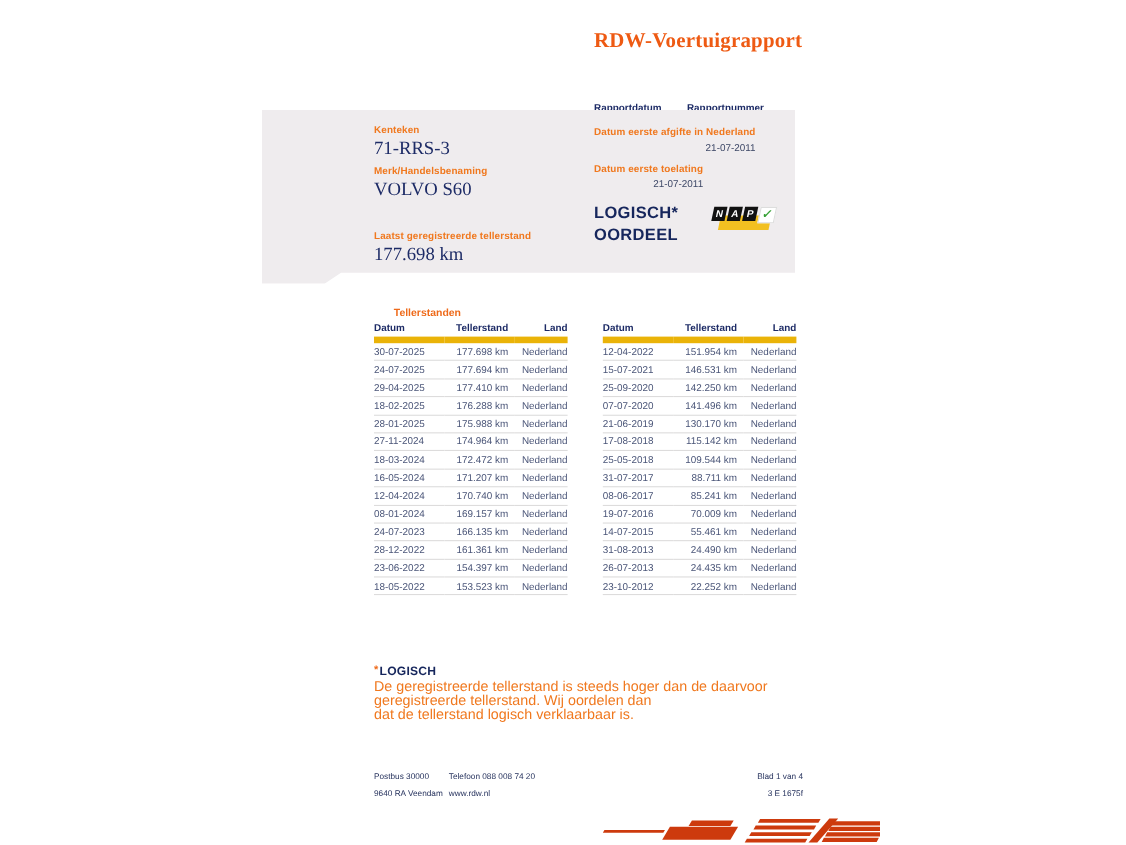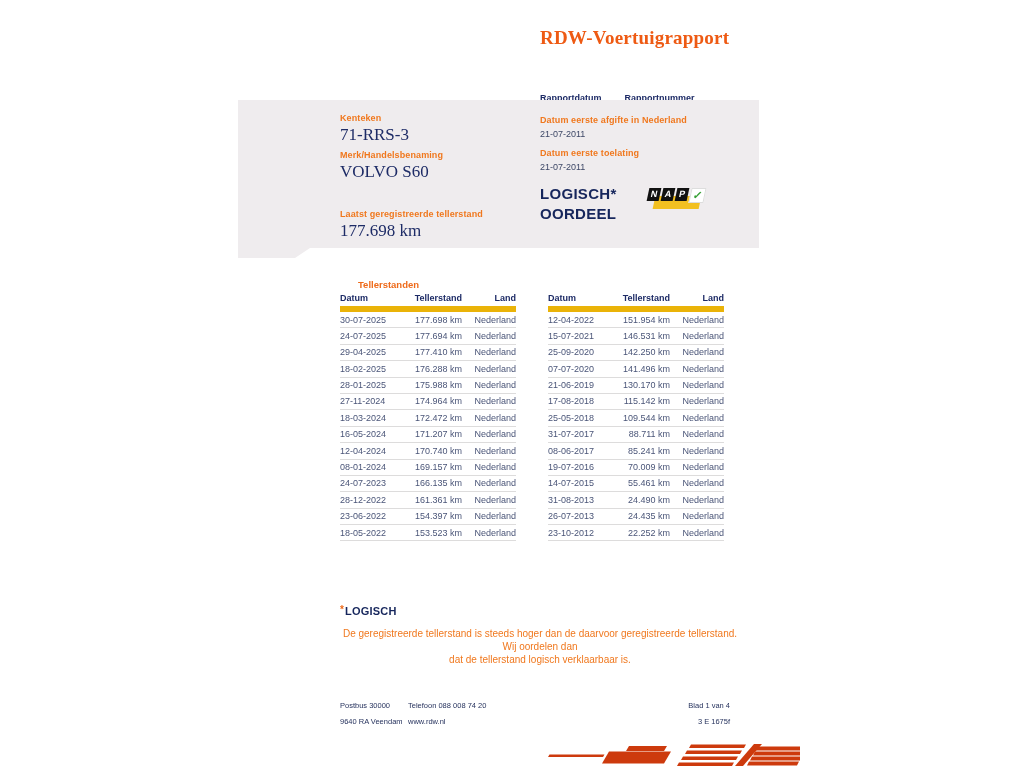--- a/index.html
+++ b/index.html
@@ -13,25 +13,25 @@
              letter-spacing:2px;margin-left:10px;line-height:1;}
   .doc-title{position:absolute;left:540px;top:27px;margin:0;
              font-family:"Liberation Serif",serif;font-weight:bold;font-size:19px;
              color:#ee5a13;letter-spacing:.2px;}
   .meta{position:absolute;left:540px;top:57px;display:flex;gap:23px;margin-top:36px;}
   .meta .lbl{display:block;font-size:9px;font-weight:bold;color:#1d2b66;}
   .meta .val{display:block;font-size:9px;color:#3d4766;margin-top:3px;}
 
   
   .panel{position:absolute;left:238px;top:100px;width:485px;height:158px;background:#efecee;
-         clip-path:polygon(0 0,100% 0,100% 148px,72px 148px,57px 158px,0 158px);padding-left:36px;}
+         clip-path:polygon(0 0,100% 0,100% 148px,72px 148px,57px 158px,0 158px);}
   .fld{position:absolute;}
   .fld .flbl{font-size:9px;font-weight:bold;color:#f0781e;letter-spacing:.1px;}
   .fld .fval{font-family:"Liberation Serif",serif;font-size:17px;color:#1d2b66;margin-top:2px;}
-  .fld .fval-sm{font-size:9px;color:#3d4766;margin-top:4px;}
+  .fld .fval-sm{font-size:9px;color:#3d4766;margin-top:4px;text-align:right;}
   .oordeel{position:absolute;left:302px;top:84px;font-size:15px;font-weight:bold;
            color:#16265c;line-height:20px;letter-spacing:.3px;}
 
   
   .nap{position:absolute;left:408px;top:86px;width:56px;height:26px;}
   .nap-yellow{position:absolute;left:8px;top:10px;width:46px;height:13px;background:#f2c021;
               transform:skewX(-12deg);}
   .nap-letter{position:absolute;top:2px;width:12px;height:13px;background:#111111;color:#ffffff;
               font-size:9px;font-weight:bold;text-align:center;line-height:13px;
               transform:skewX(-12deg);}
@@ -49,21 +49,21 @@
           border-bottom:6px solid #eab308;}
   .tbl td{color:#4a5578;padding:2.5px 0 2.9px;border-bottom:1px solid #dddcdc;}
   .tbl th.c-tel,.tbl td.c-tel{text-align:right;padding-right:6px;}
   .tbl th.c-land,.tbl td.c-land{text-align:right;}
   .tbl .c-datum{width:64px;} .tbl .c-tel{width:58px;} .tbl .c-land{width:48px;}
 
   
   .footnote{position:absolute;left:340px;top:604px;width:400px;}
   .fn-title{font-size:11px;font-weight:bold;color:#16265c;letter-spacing:.2px;}
   .fn-title .ast{color:#ee6a1a;margin-right:1px;font-size:10px;vertical-align:2px;}
-  .fn-text{margin-top:10px;font-size:10px;line-height:13px;color:#f0781e;text-align:center;}
+  .fn-text{margin-top:0;font-size:13px;line-height:13px;color:#f0781e;}
 
   
   .pfooter{position:absolute;left:340px;top:701px;width:390px;font-size:7.5px;color:#27335e;}
   .pfooter .col{position:absolute;top:0;}
   .pfooter .col div{margin-bottom:7px;}
   .pfooter .c1{left:0;} .pfooter .c2{left:68px;} .pfooter .c3{right:0;text-align:right;}
 
   
   .flag{position:absolute;left:540px;top:742px;width:260px;height:26px;}
 </style>

